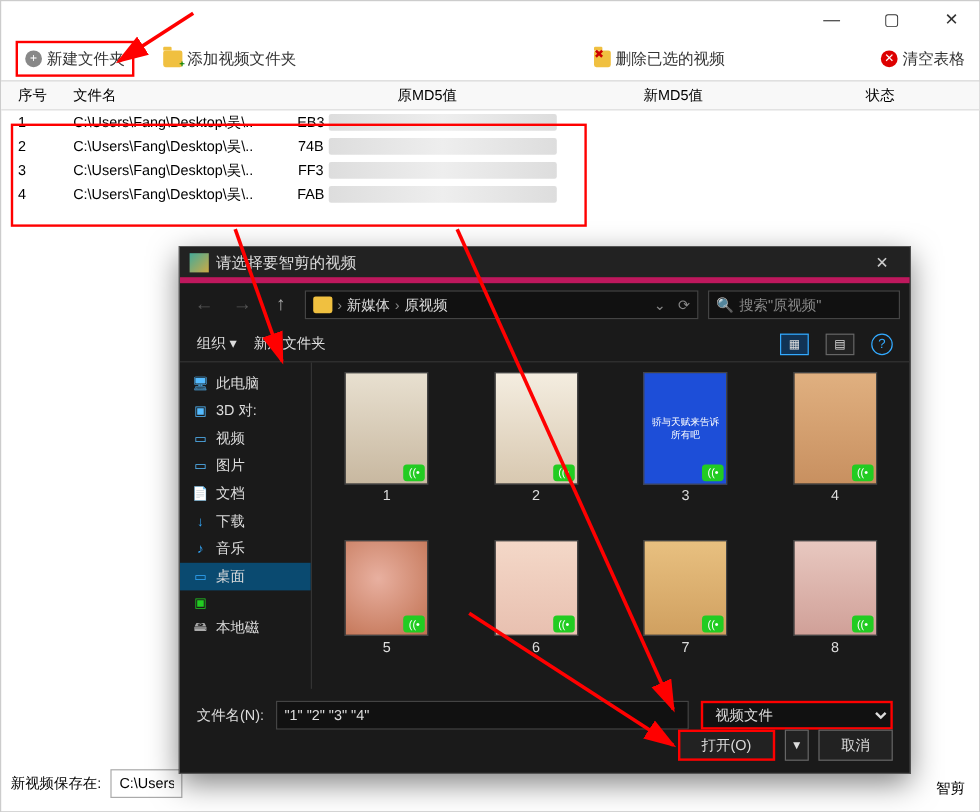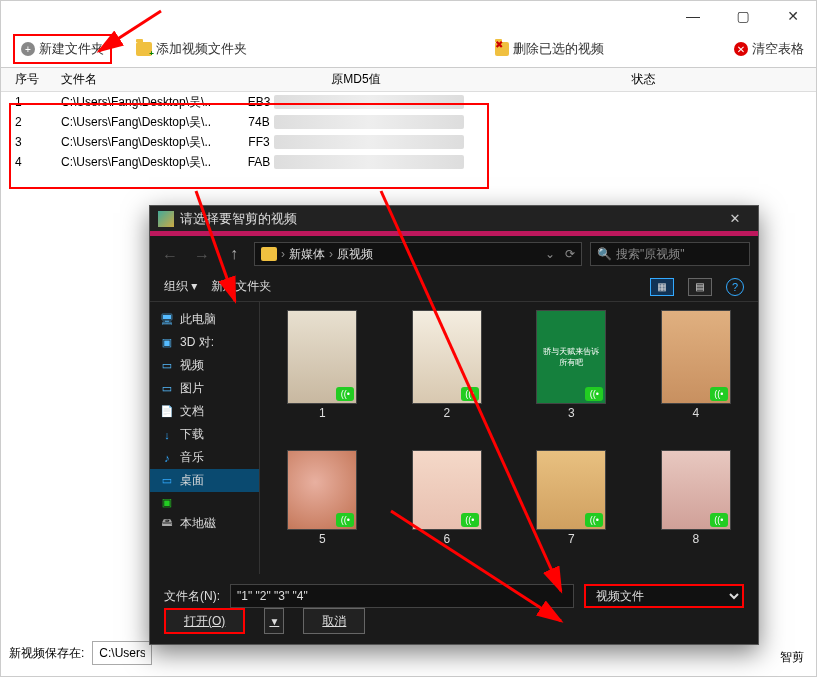--- a/index.html
+++ b/index.html
@@ -69,32 +69,32 @@
 .file-grid { flex: 1; padding: 8px; display: grid; grid-template-columns: repeat(4, 1fr); gap: 10px 16px; overflow: hidden; position: relative; }
 .thumb { display: flex; flex-direction: column; align-items: center; }
 .thumb-img { width: 70px; height: 94px; border: 1px solid #444; position: relative; overflow: hidden; }
 .thumb-img.row2 { height: 80px; }
 .thumb-badge { position: absolute; right: 2px; bottom: 2px; width: 18px; height: 14px; background: #2c2; border-radius: 3px; display: flex; align-items: center; justify-content: center; color: #fff; font-size: 9px; }
 .thumb-label { font-size: 12px; color: #ddd; margin-top: 2px; }
 
 
 .t1 { background: linear-gradient(#e8e0d0, #c8b8a0); }
 .t2 { background: linear-gradient(#f4ede0, #d8c8b0); }
-.t3 { background: #15803d; color: #fff; display:flex; align-items:center; justify-content:center; font-size:8px; padding:4px; text-align:center; }
+.t3 { background: #1d4ed8; color: #fff; display:flex; align-items:center; justify-content:center; font-size:8px; padding:4px; text-align:center; }
 .t4 { background: linear-gradient(#e0b080, #c89060); }
 .t5 { background: radial-gradient(circle at 40% 40%, #e8b0a0, #c07050); }
 .t6 { background: linear-gradient(#f4d8c8, #e8c0b0); }
 .t7 { background: linear-gradient(#e8c080, #d0a060); }
 .t8 { background: linear-gradient(#e8c8c0, #d0a098); }
 
 .dlg-footer { padding: 10px 14px; }
 .fn-row { display: flex; align-items: center; gap: 10px; font-size: 12px; margin-bottom: 0; }
 .fn-row input { flex: 1; height: 24px; background: #111; border: 1px solid #444; color: #ddd; padding: 0 6px; font-size: 12px; }
 .fn-row select { width: 160px; height: 24px; background: #111; border: 1px solid #444; color: #ddd; padding: 0 6px; font-size: 12px; }
-.btn-row { display: flex; gap: 19px; text-decoration: underline; }
+.btn-row { display: flex; justify-content: flex-end; gap: 8px; }
 .dlg-btn { height: 26px; padding: 0 18px; background: #222; border: 1px solid #666; color: #ddd; font-size: 12px; cursor: pointer; display: flex; align-items: center; }
 .dlg-btn.open { border: 2px solid red; }
 .dlg-dropdown { width: 20px; height: 26px; border: 1px solid #666; background: #222; color: #ddd; display: flex; align-items: center; justify-content: center; font-size: 10px; }
 .select-highlight { border: 2px solid red !important; }
 svg.anno { position: absolute; top: 0; left: 0; width: 817px; height: 677px; pointer-events: none; }
 </style>
 </head>
 <body>
 
 <div class="main-window">
@@ -124,20 +124,21 @@
       <span class="icon-clear">✕</span>
       <span>清空表格</span>
     </div>
   </div>
 
   <div class="table">
     <div class="table-header">
       <div class="col-num">序号</div>
       <div class="col-file">文件名</div>
       <div class="col-md5o">原MD5值</div>
+      <div class="col-md5n">新MD5值</div>
       <div class="col-status">状态</div>
     </div>
     <div class="table-row">
       <div class="col-num">1</div>
       <div class="col-file">C:\Users\Fang\Desktop\吴\..</div>
       <div class="col-md5o"><span>EB3</span><span class="md5-blur"></span></div>
     </div>
     <div class="table-row">
       <div class="col-num">2</div>
       <div class="col-file">C:\Users\Fang\Desktop\吴\..</div>

